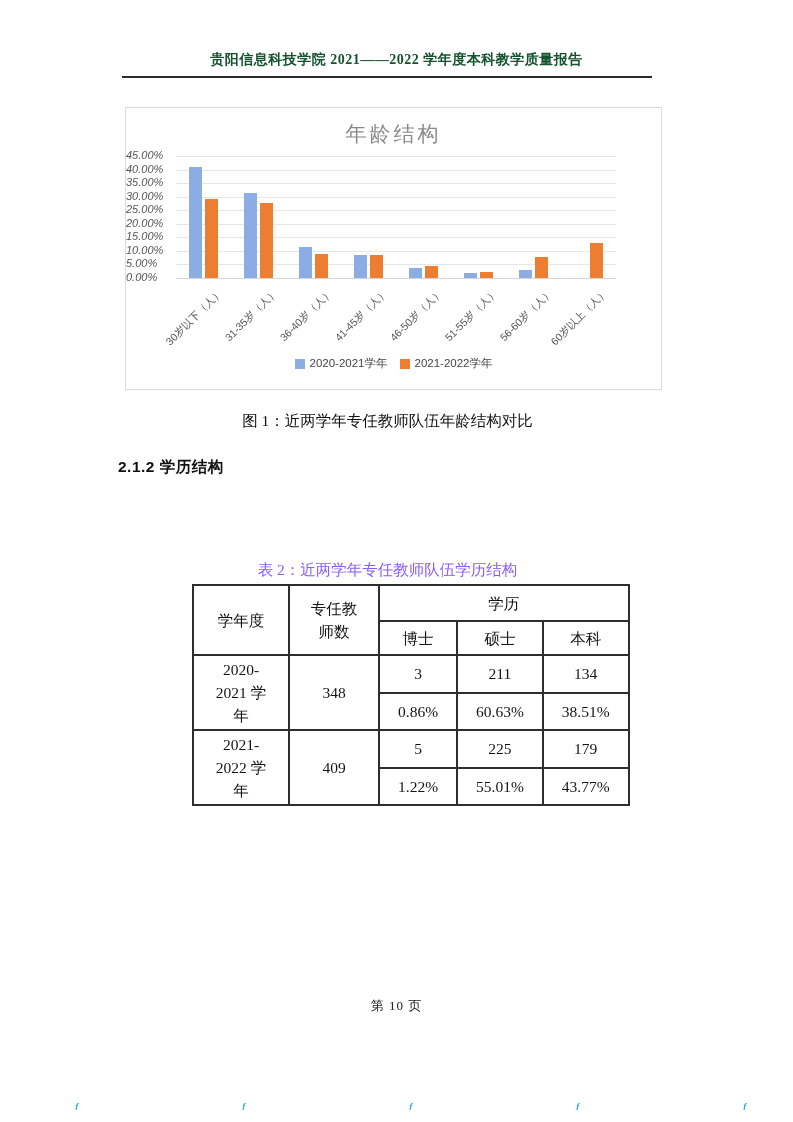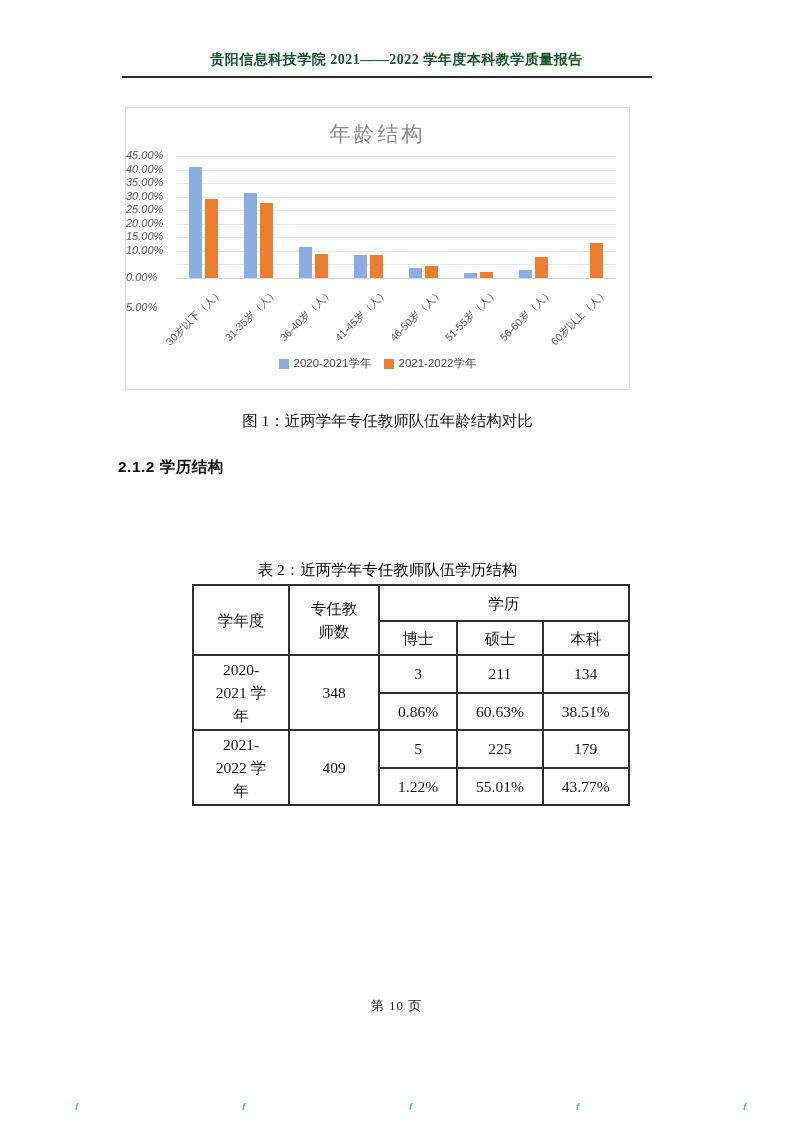--- a/index.html
+++ b/index.html
@@ -6,21 +6,21 @@
   .page{
     position:relative;width:793px;height:1122px;background:#ffffff;
     font-family:"Liberation Serif", serif;color:#161616;overflow:hidden;margin:0 auto;
   }
   
   .doc-header{position:absolute;top:51px;left:0;width:100%;text-align:center;
     font-size:14px;font-weight:600;color:#14532d;letter-spacing:.5px;}
   .header-rule{position:absolute;left:122px;top:76px;width:530px;height:2px;background:#2b2b2b;}
   
   .chart-box{position:absolute;left:125px;top:107px;width:503px;height:281px;
-    border:1px solid #dadada;background:#fff;}
+    border:1px solid #dadada;background:#fff;padding-left:32px;}
   .chart-title{position:absolute;top:12px;left:0;width:100%;text-align:center;
     font-size:21px;color:#8a8a8a;letter-spacing:3px;}
   .plot{position:absolute;left:50px;top:48px;width:440px;height:122px;}
   .gridline{position:absolute;left:0;width:100%;height:1px;background:#e6e6e6;}
   .gridline.base{background:#d6d6d6;}
   .y-tick{position:absolute;width:46px;text-align:left;font-size:11px;color:#555;
     font-family:"Liberation Sans", sans-serif;font-style:italic;}
   .bar{position:absolute;bottom:0;width:13px;}
   .x-label{position:absolute;width:110px;text-align:right;white-space:nowrap;
     transform:rotate(-45deg);transform-origin:100% 0%;font-size:10.5px;color:#555;
@@ -33,21 +33,21 @@
   
   .fig-caption{position:absolute;top:411px;left:120px;width:535px;text-align:center;
     font-size:15.5px;color:#111;}
   .section-heading{position:absolute;top:457px;left:118px;
     font-family:"Liberation Sans", sans-serif;font-weight:bold;font-size:15.5px;color:#111;
     letter-spacing:.5px;}
   .body-paragraph{position:absolute;top:485px;left:120px;width:537px;
     font-size:15px;line-height:32px;color:#141414;letter-spacing:.3px;}
   .body-paragraph .line.first{text-indent:2em;}
   .table-caption{position:absolute;top:560px;left:120px;width:535px;text-align:center;
-    font-size:15.5px;color:#000000;}
+    font-size:15.5px;color:#8b5cf6;}
   
   .data-table{position:absolute;left:192px;top:584px;border-collapse:collapse;
     table-layout:fixed;font-size:15.5px;color:#141414;}
   .data-table th,.data-table td{border:2px solid #2e2e2e;text-align:center;
     vertical-align:middle;font-weight:normal;padding:2px 18px;line-height:23px;}
   .data-table .hrow1 th{height:30px;}
   .data-table .hrow2 th{height:28px;}
   .data-table .drow td{height:29px;}
   
   .doc-footer{position:absolute;top:997px;left:0;width:100%;text-align:center;
@@ -62,21 +62,21 @@
 
   <div class="doc-header">贵阳信息科技学院 2021——2022 学年度本科教学质量报告</div>
   <div class="header-rule"></div>
 
   <div class="chart-box">
     <div class="chart-title">年龄结构</div>
     <div class="plot" id="chart-plot">
         <div class="gridline base" style="top: 122px;"></div>
         <div class="y-tick" style="left: -50px; top: 115px;">0.00%</div>
         <div class="gridline" style="top: 108.444px;"></div>
-        <div class="y-tick" style="left: -50px; top: 101.444px; margin-top: 44px;">5.00%</div>
+        <div class="y-tick" style="left: -50px; top: 101.444px;">5.00%</div>
         <div class="gridline" style="top: 94.8889px;"></div>
         <div class="y-tick" style="left: -50px; top: 87.8889px;">10.00%</div>
         <div class="gridline" style="top: 81.3333px;"></div>
         <div class="y-tick" style="left: -50px; top: 74.3333px;">15.00%</div>
         <div class="gridline" style="top: 67.7778px;"></div>
         <div class="y-tick" style="left: -50px; top: 60.7778px;">20.00%</div>
         <div class="gridline" style="top: 54.2222px;"></div>
         <div class="y-tick" style="left: -50px; top: 47.2222px;">25.00%</div>
         <div class="gridline" style="top: 40.6667px;"></div>
         <div class="y-tick" style="left: -50px; top: 33.6667px;">30.00%</div>

